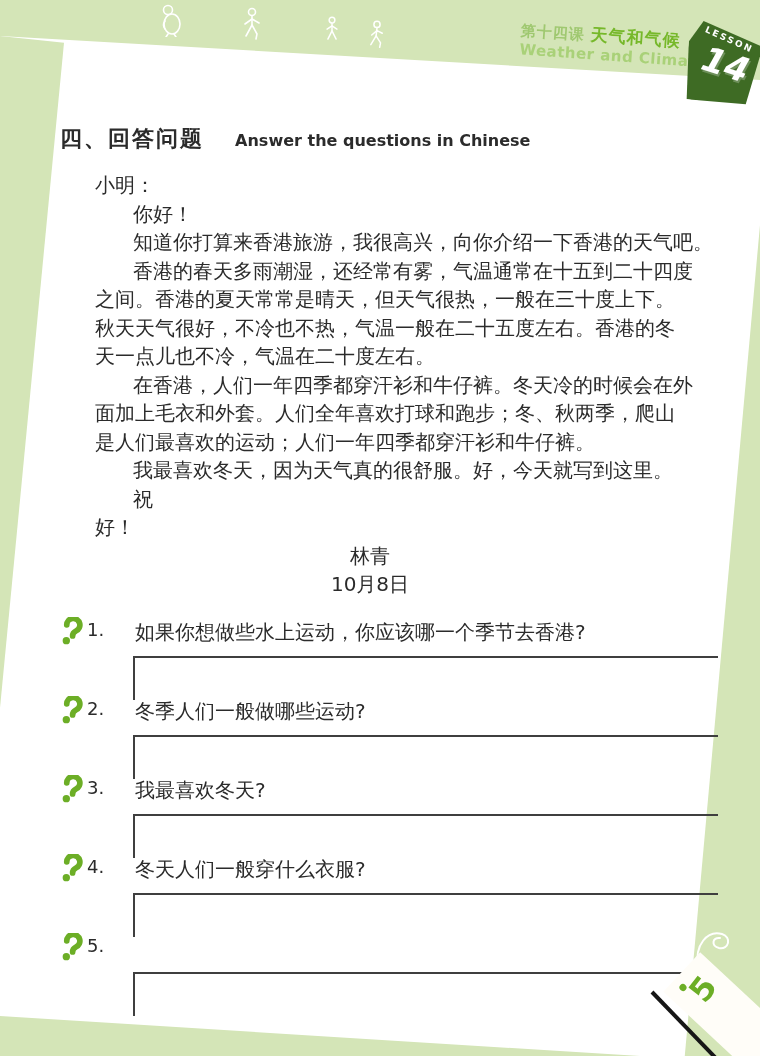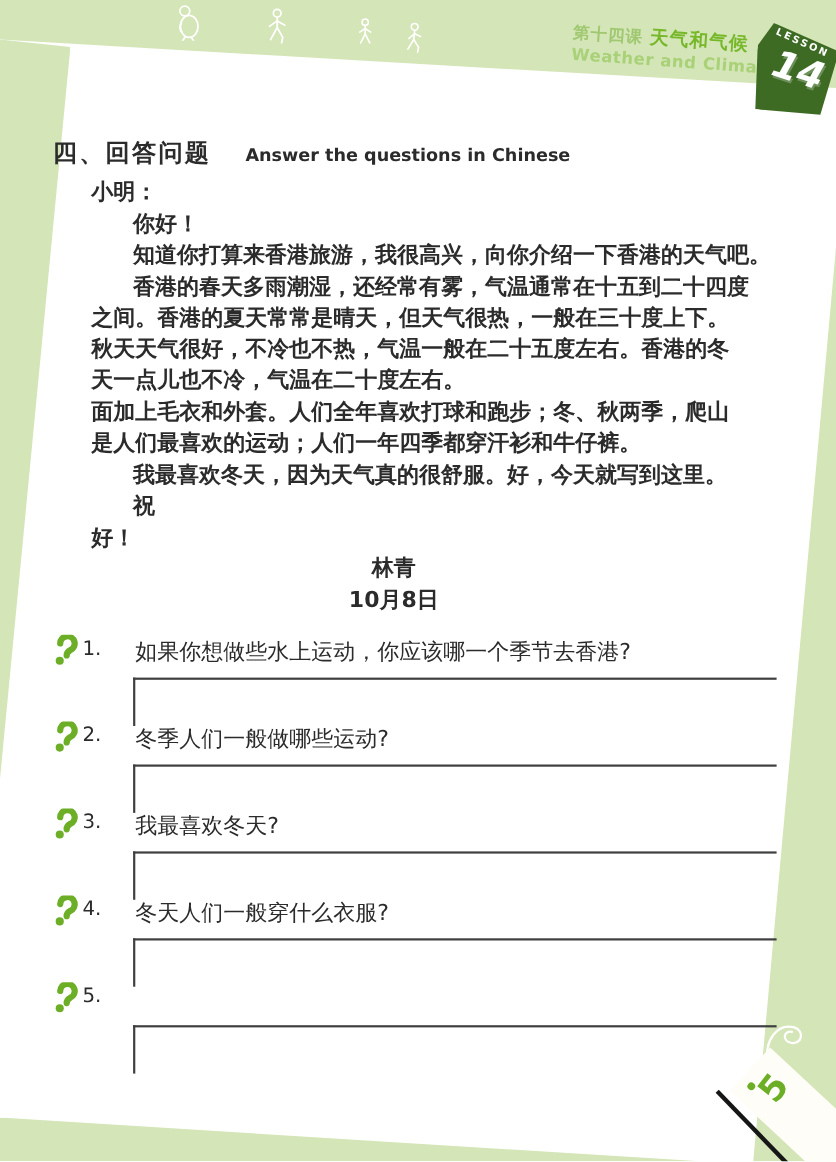--- a/index.html
+++ b/index.html
@@ -36,26 +36,26 @@
   .topic-zh{color:var(--topic-zh-green);font-size:17px;font-weight:bold;margin-left:6px;letter-spacing:1px;}
   .topic-en{color:var(--topic-en-green);font-size:15px;font-weight:bold;letter-spacing:.5px;}
   .badge{position:absolute;left:686px;top:24px;width:74px;height:80px;background:var(--badge-green);
          clip-path:polygon(16% 0,100% 22%,88% 96%,8% 100%,0 28%);transform:rotate(8deg);z-index:3;color:#fff;}
   .badge-label{position:absolute;left:14px;top:10px;font-size:9px;font-weight:bold;letter-spacing:2px;
          transform:rotate(16deg);display:block;}
   .badge-num{position:absolute;left:16px;top:20px;font-size:34px;font-weight:bold;font-style:italic;
          transform:rotate(10deg);display:block;text-shadow:2px 2px 0 rgba(255,255,255,.25);}
 
   
-  .content{position:absolute;left:48px;top:124px;width:660px;z-index:4;}
+  .content{position:absolute;left:60px;top:124px;width:660px;z-index:4;}
   .section-head{white-space:nowrap;}
   .sec-zh{font-size:22px;font-weight:bold;letter-spacing:2px;}
   .sec-en{font-size:16px;font-weight:bold;margin-left:26px;}
 
-  .letter{margin-top:6px;margin-left:35px;width:598px;font-size:20px;line-height:28.5px;font-weight:bold;}
+  .letter{margin-top:17px;margin-left:35px;width:598px;font-size:20px;line-height:28.5px;}
   .letter-line{white-space:nowrap;}
   .letter-line.indent{text-indent:38px;}
   .letter-line.right{text-align:center;padding-right:48px;}
 
   .questions{margin-top:20px;}
   .question{height:79px;}
   .q-row{display:flex;align-items:flex-start;height:24px;}
   .q-bullet{width:24px;height:28px;margin-top:-2px;flex:0 0 auto;}
   .q-num{font-size:18px;margin-left:3px;width:28px;flex:0 0 auto;}
   .q-text{font-size:20px;margin-left:20px;white-space:nowrap;}
@@ -133,20 +133,21 @@
     </div>
 
     <div class="letter" id="letter">
         <div class="letter-line">小明：</div>
         <div class="letter-line indent">你好！</div>
         <div class="letter-line indent">知道你打算来香港旅游，我很高兴，向你介绍一下香港的天气吧。</div>
         <div class="letter-line indent">香港的春天多雨潮湿，还经常有雾，气温通常在十五到二十四度</div>
         <div class="letter-line">之间。香港的夏天常常是晴天，但天气很热，一般在三十度上下。</div>
         <div class="letter-line">秋天天气很好，不冷也不热，气温一般在二十五度左右。香港的冬</div>
         <div class="letter-line">天一点儿也不冷，气温在二十度左右。</div>
+        <div class="letter-line indent">在香港，人们一年四季都穿汗衫和牛仔裤。冬天冷的时候会在外</div>
         <div class="letter-line">面加上毛衣和外套。人们全年喜欢打球和跑步；冬、秋两季，爬山</div>
         <div class="letter-line">是人们最喜欢的运动；人们一年四季都穿汗衫和牛仔裤。</div>
         <div class="letter-line indent">我最喜欢冬天，因为天气真的很舒服。好，今天就写到这里。</div>
         <div class="letter-line indent">祝</div>
         <div class="letter-line">好！</div>
         <div class="letter-line right">林青</div>
         <div class="letter-line right">10月8日</div>
       </div>
 
     <div class="questions" id="questions">

